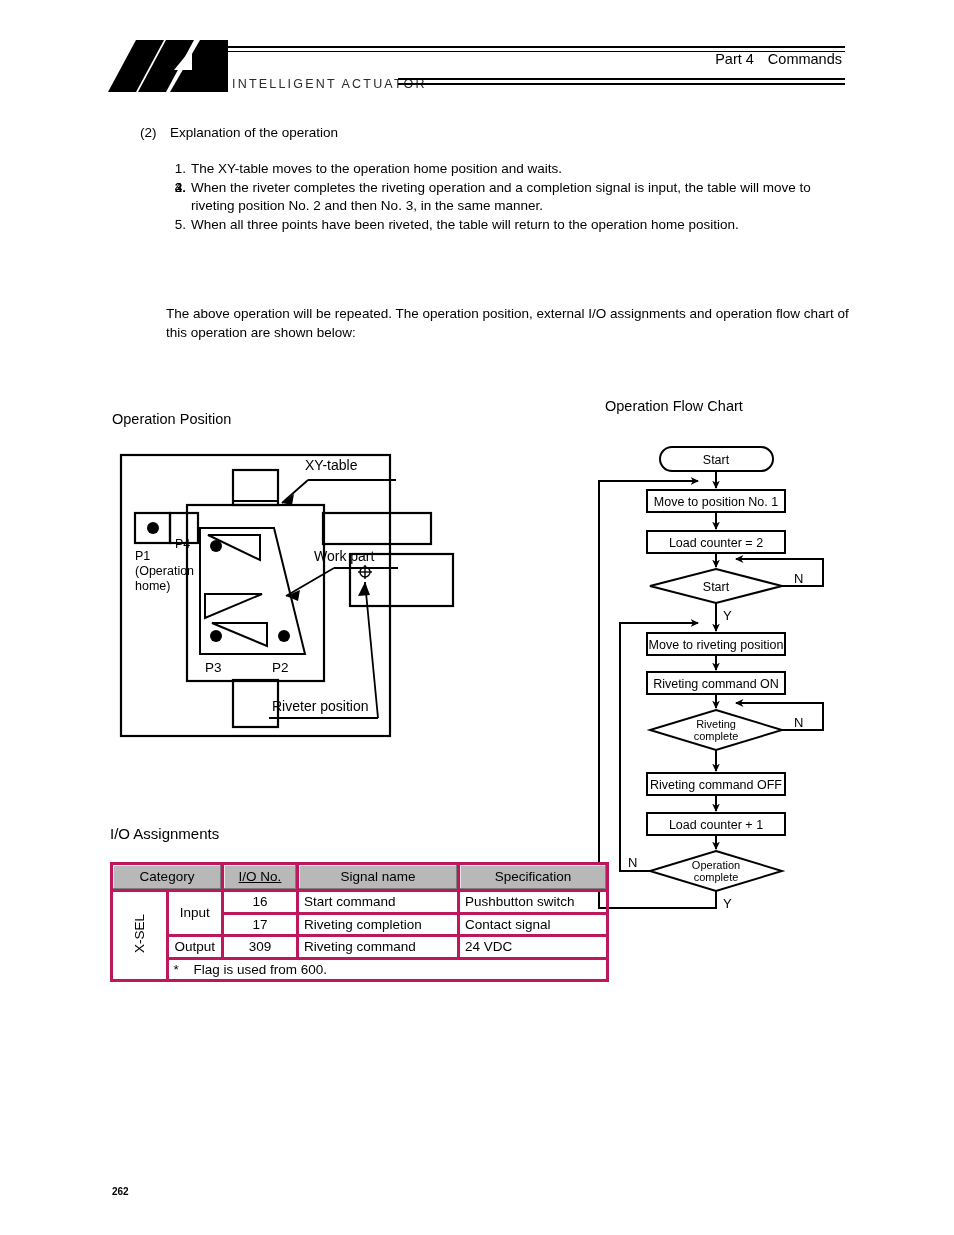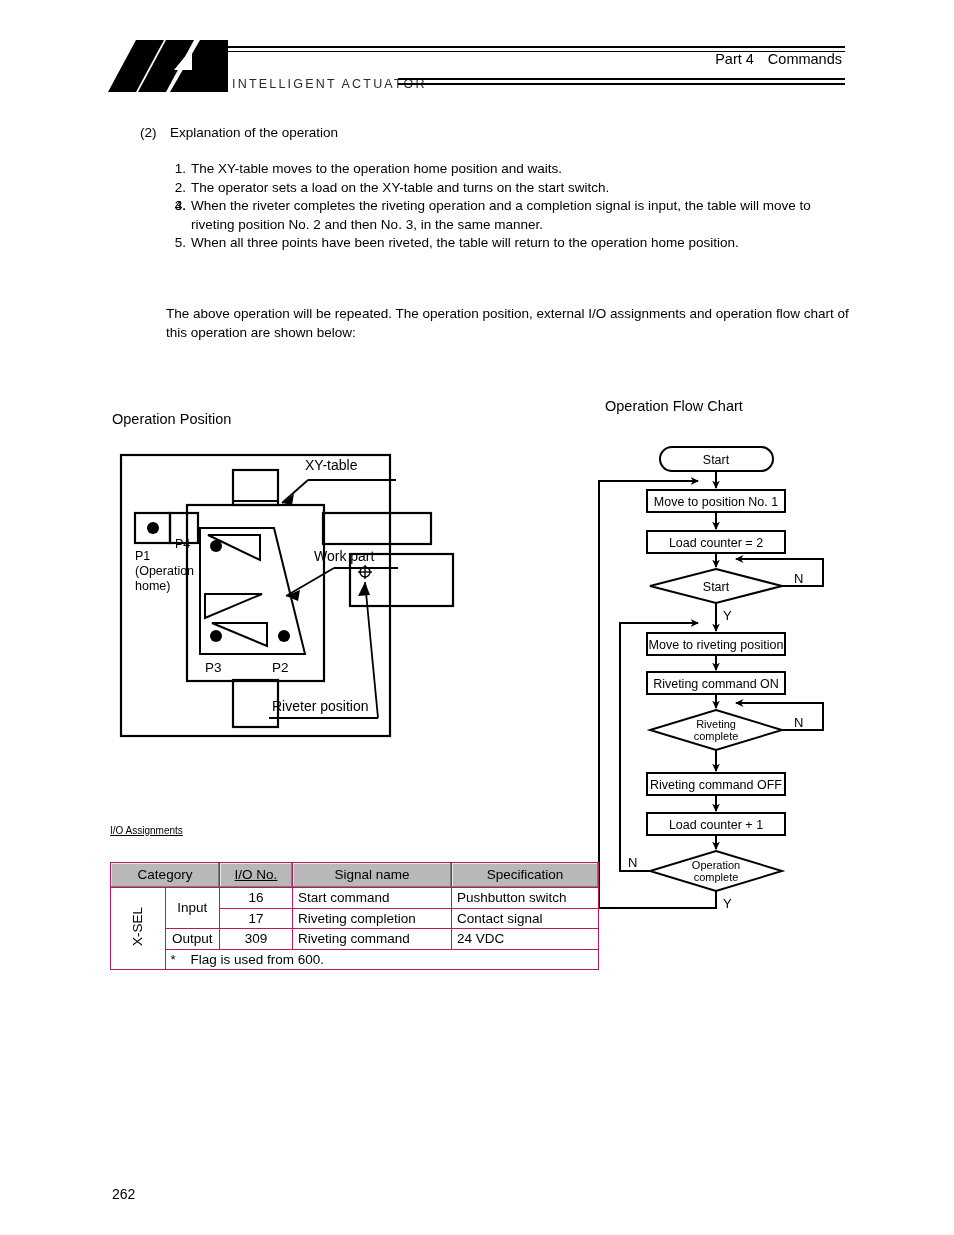--- a/index.html
+++ b/index.html
@@ -94,22 +94,21 @@
     font-size: 14.5px;
   }
   #flow-title {
     position: absolute;
     left: 605px; top: 398px;
     font-size: 14.5px;
   }
   #io-title {
     position: absolute;
     left: 110px; top: 825px;
-    font-size: 10px;
-    text-decoration: underline;
+    font-size: 15px;
   }
 
   
   #op-diagram {
     position: absolute;
     left: 112px; top: 448px;
     width: 350px; height: 300px;
   }
   #flow-diagram {
     position: absolute;
@@ -121,21 +120,21 @@
   
   #io-table {
     position: absolute;
     left: 110px; top: 862px;
     width: 446px;
     border-collapse: collapse;
     font-size: 13.5px;
     table-layout: fixed;
   }
   #io-table td, #io-table th {
-    border: 1px solid #be185d;
+    border: 3px solid #be185d;
     padding: 2px 5px;
     font-weight: normal;
     vertical-align: middle;
     line-height: 15.5px;
   }
   #io-table thead th {
     background: #b8b8b8;
     text-align: center;
     height: 20px;
     box-shadow: inset -2px -2px 0 -1px #7d7d7d, inset 2px 2px 0 -1px #e8e8e8;
@@ -160,21 +159,22 @@
   }
   td.dir { text-align: center; margin-left: 31px; }
   td.ion { text-align: center; }
   td.note { padding-left: 8px; }
   td.note .star { display: inline-block; width: 20px; }
 
   
   #page-number {
     position: absolute;
     left: 112px; top: 1186px;
-    font-size: 14px;
+    font-size: 10px;
+    font-weight: bold;
   }
 </style>
 </head>
 <body>
 
 <div id="header">
 
   <svg id="logo-mark" viewBox="0 0 120 52" width="120" height="52">
     <polygon points="0,52 28,52 56,0 28,0" fill="#000"></polygon>
     <polygon points="30,52 58,52 86,0 58,0" fill="#000"></polygon>
@@ -198,21 +198,20 @@
   <span class="num">(2)</span><span>Explanation of the operation</span>
 </div>
 
 <div id="steps">
   <div class="step">
     <span class="sn">1.</span>
     <span>The XY-table moves to the operation home position and waits.</span>
   </div>
   <div class="step">
     <span class="sn">2.</span>
-    <span>The operator sets a load on the XY-table and turns on the start switch.</span>
   </div>
   <div class="step">
     <span class="sn">3.</span>
   </div>
   <div class="step">
     <span class="sn">4.</span>
     <span>When the riveter completes the riveting operation and a completion signal is input, the table will move to riveting position No. 2 and then No. 3, in the same manner.</span>
   </div>
   <div class="step">
     <span class="sn">5.</span>

